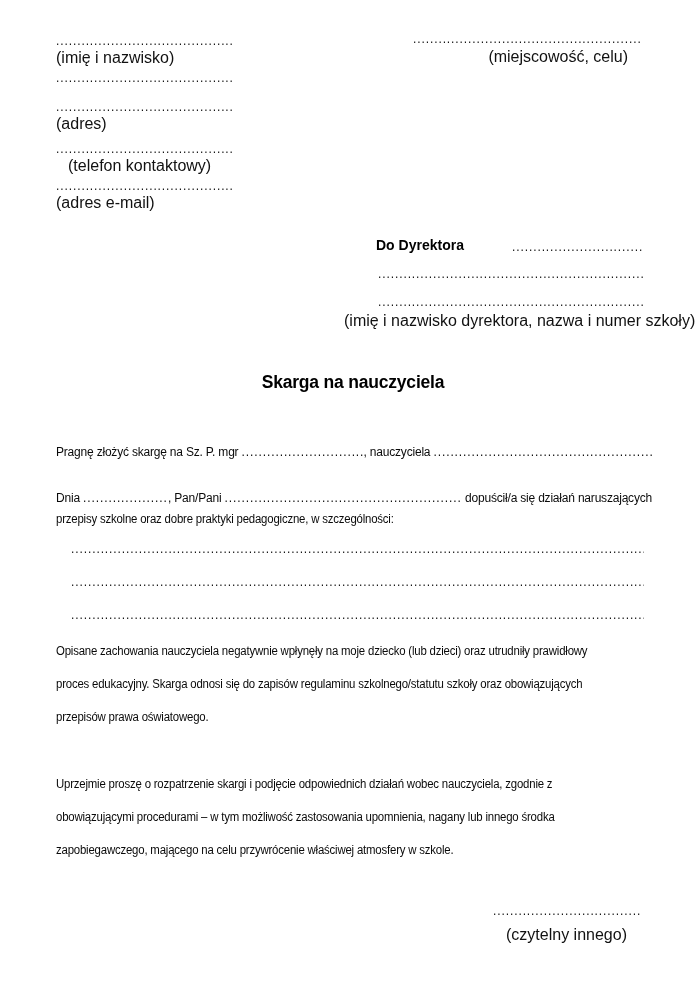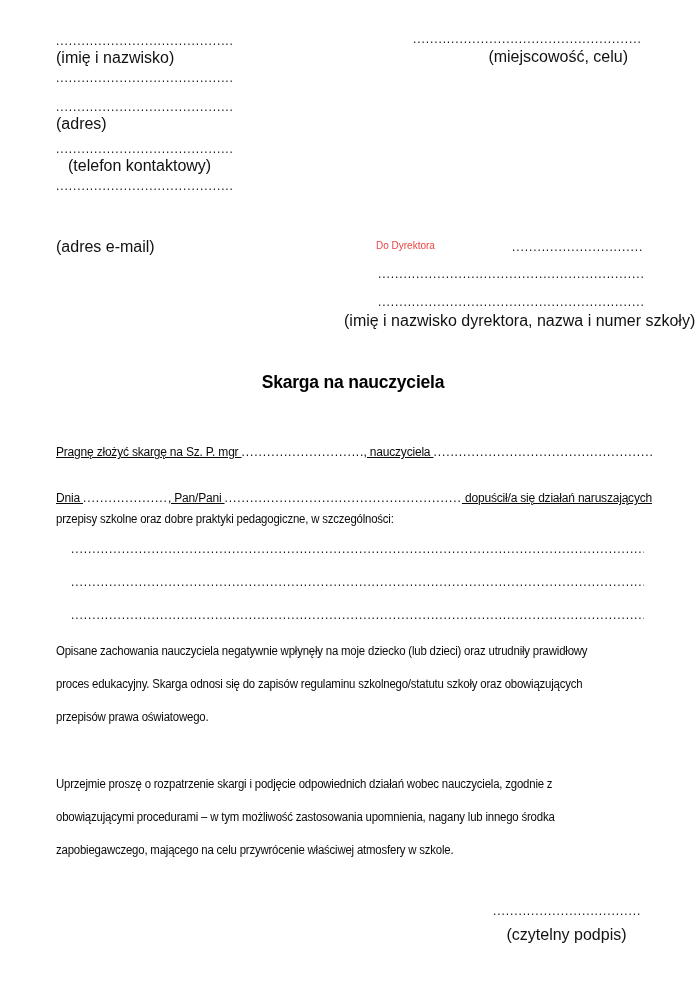--- a/index.html
+++ b/index.html
@@ -44,30 +44,30 @@
   }
   
   .flexline{
     position:absolute;
     display:flex;
     font-size:12px;
     line-height:16px;
     letter-spacing:-0.2px;
     color:#0a0a0a;
   }
-  .seg{white-space:pre;flex:0 0 auto;text-decoration:underline;}
+  .seg{white-space:pre;flex:0 0 auto;}
   .fillfix{flex:0 0 auto;overflow:hidden;white-space:nowrap;letter-spacing:0.9px;}
   .fillflex{flex:1 1 auto;overflow:hidden;white-space:nowrap;letter-spacing:0.9px;}
   .rcpt-heading{
     position:absolute;
-    font-size:10px;
-    font-weight:normal;
+    font-size:14px;
+    font-weight:bold;
     line-height:17px;
     white-space:nowrap;
-    color:#ef4444;
+    color:#000000;
   }
   .doc-title{
     position:absolute;
     left:3px;top:372px;width:700px;
     text-align:center;
     font-size:17.5px;
     font-weight:bold;
     letter-spacing:-0.2px;
     color:#000;
   }
@@ -80,21 +80,21 @@
 <div class="page">
 
   <div class="dotline" style="left:56px;top:35px;width:177px;">........................................................................................................................................................................................................</div>
   <div class="lbl" style="left:56px;top:51px;">(imię i nazwisko)</div>
   <div class="dotline" style="left:56px;top:72px;width:177px;">........................................................................................................................................................................................................</div>
   <div class="dotline" style="left:56px;top:101px;width:177px;">........................................................................................................................................................................................................</div>
   <div class="lbl" style="left:56px;top:117px;">(adres)</div>
   <div class="dotline" style="left:56px;top:143px;width:177px;">........................................................................................................................................................................................................</div>
   <div class="lbl" style="left:68px;top:159px;">(telefon kontaktowy)</div>
   <div class="dotline" style="left:56px;top:180px;width:177px;">........................................................................................................................................................................................................</div>
-  <div class="lbl" style="left:56px;top:196px;margin-top:44px;">(adres e-mail)</div>
+  <div class="lbl" style="left:56px;top:196px;">(adres e-mail)</div>
 
   <div class="dotline" style="left:413px;top:33px;width:228px;">........................................................................................................................................................................................................</div>
   <div class="lbl right" style="left:413px;top:50px;width:228px;padding-right:13px;box-sizing:border-box;">(miejscowość, celu)</div>
 
   <div class="rcpt-heading" style="left:376px;top:237px;">Do Dyrektora</div>
   <div class="dotline" style="left:512px;top:241px;width:131px;">........................................................................................................................................................................................................</div>
   <div class="dotline" style="left:378px;top:268px;width:265px;">........................................................................................................................................................................................................</div>
   <div class="dotline" style="left:378px;top:296px;width:265px;">........................................................................................................................................................................................................</div>
   <div class="lbl center" style="left:344px;top:314px;width:300px;">(imię i nazwisko dyrektora, nazwa i numer szkoły)</div>
 
@@ -123,15 +123,15 @@
 
   <div class="textline" style="left:56px;top:643px;">Opisane zachowania nauczyciela negatywnie wpłynęły na moje dziecko (lub dzieci) oraz utrudniły prawidłowy</div>
   <div class="textline" style="left:56px;top:676px;">proces edukacyjny. Skarga odnosi się do zapisów regulaminu szkolnego/statutu szkoły oraz obowiązujących</div>
   <div class="textline" style="left:56px;top:709px;">przepisów prawa oświatowego.</div>
 
   <div class="textline" style="left:56px;top:776px;">Uprzejmie proszę o rozpatrzenie skargi i podjęcie odpowiednich działań wobec nauczyciela, zgodnie z</div>
   <div class="textline" style="left:56px;top:809px;">obowiązującymi procedurami – w tym możliwość zastosowania upomnienia, nagany lub innego środka</div>
   <div class="textline" style="left:56px;top:842px;">zapobiegawczego, mającego na celu przywrócenie właściwej atmosfery w szkole.</div>
 
   <div class="dotline" style="left:493px;top:905px;width:147px;">........................................................................................................................................................................................................</div>
-  <div class="lbl center" style="left:493px;top:928px;width:147px;">(czytelny podpis)</div>
+  <div class="lbl center" style="left:493px;top:928px;width:147px;">(czytelny innego)</div>
 
 </div>
 
 </body></html>

